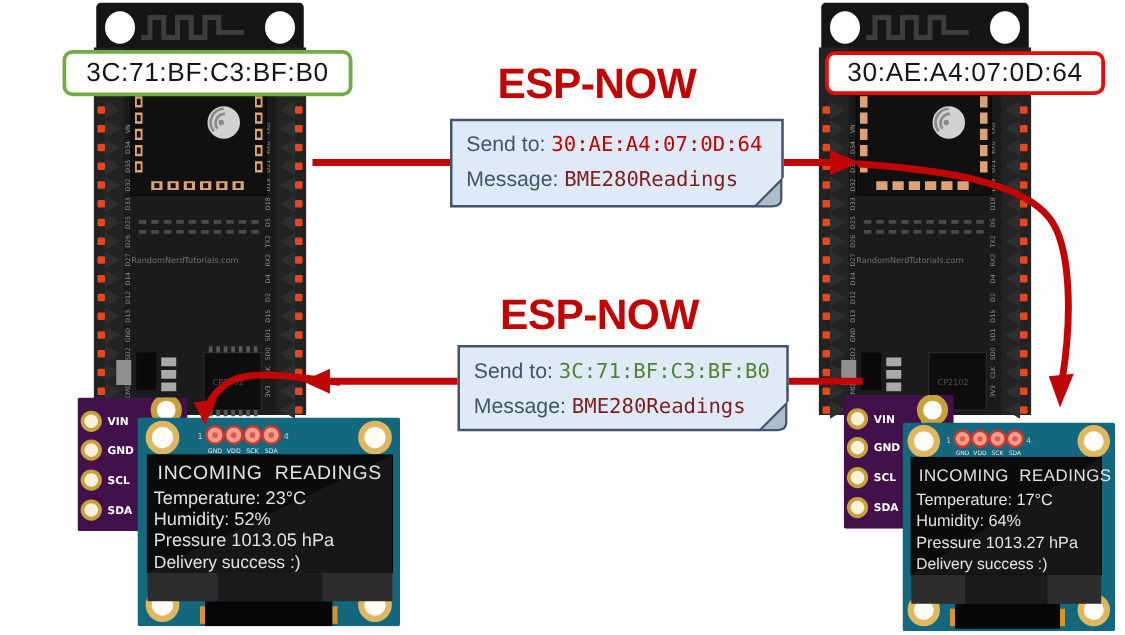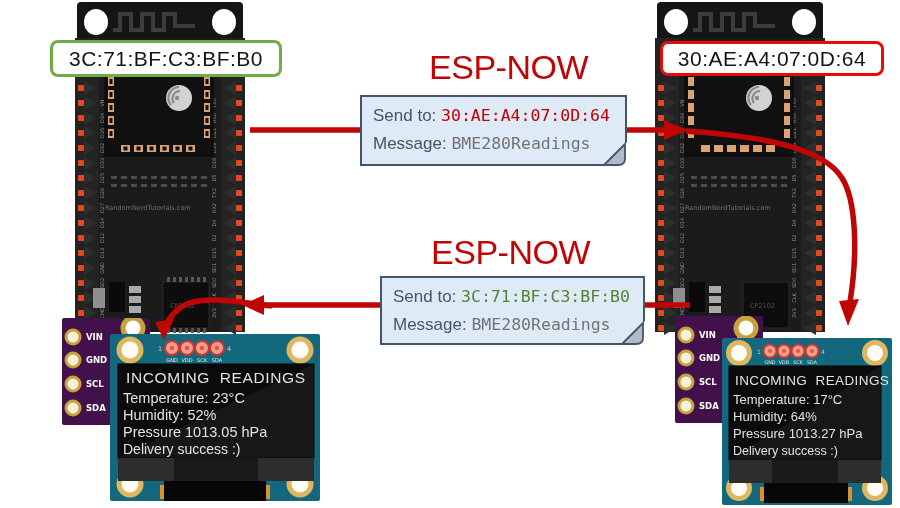--- a/index.html
+++ b/index.html
@@ -9,34 +9,34 @@
   
   .board{z-index:1;} .bme{z-index:2;} .oled{z-index:3;}
   .arrows{z-index:4;pointer-events:none;}
   .mac-label,.esp-title{z-index:5;} .note{z-index:6;}
 
   .mac-label{background:#ffffff;border-radius:8px;display:flex;align-items:center;justify-content:center;
              font-size:21px;color:#151515;letter-spacing:.5px;}
   .mac-label.left{left:50px;top:40px;width:226px;height:31px;border:3px solid var(--mac-left-border);}
   .mac-label.right{left:660px;top:41px;width:218px;height:29px;border:3px solid var(--mac-right-border);}
 
-  .esp-title{color:var(--title-color);font-weight:normal;font-size:34px;letter-spacing:-.5px;
-             width:190px;text-align:right;}
+  .esp-title{color:var(--title-color);font-weight:bold;font-size:34px;letter-spacing:-.5px;
+             width:190px;text-align:left;}
   .esp-title.top{left:398px;top:48px;}
   .esp-title.bottom{left:400px;top:233px;}
 
   .note{background:var(--note-bg);border:2.5px solid var(--note-border);padding:5px 0 0 11px;
         font-size:17px;line-height:28px;white-space:nowrap;}
   .note.top{left:360px;top:95px;width:252px;height:62px;}
-  .note.bottom{left:380px;top:276px;width:250px;height:60px;}
+  .note.bottom{left:366px;top:276px;width:250px;height:60px;}
   .note .lbl{color:var(--note-border);font-weight:normal;}
   .note .mono{font-family:"DejaVu Sans Mono",monospace;font-size:16.5px;}
   .note .mac-top{color:var(--mac-note-top);}
   .note .mac-bottom{color:var(--mac-note-bottom);}
-  .note .msg{color:#737373;text-align:right;}
+  .note .msg{color:#7f1d1d;text-align:right;}
   .note svg.fold{position:absolute;right:-2.5px;bottom:-2.5px;width:26px;height:26px;}
 
   .arrow-stroke{stroke:var(--arrow-color);stroke-width:5.5;fill:none;}
   .arrow-fill{fill:var(--arrow-color);}
   svg{display:block;font-family:"DejaVu Sans",sans-serif;}
 </style>
 </head>
 <body>
 
 <div class="canvas">

